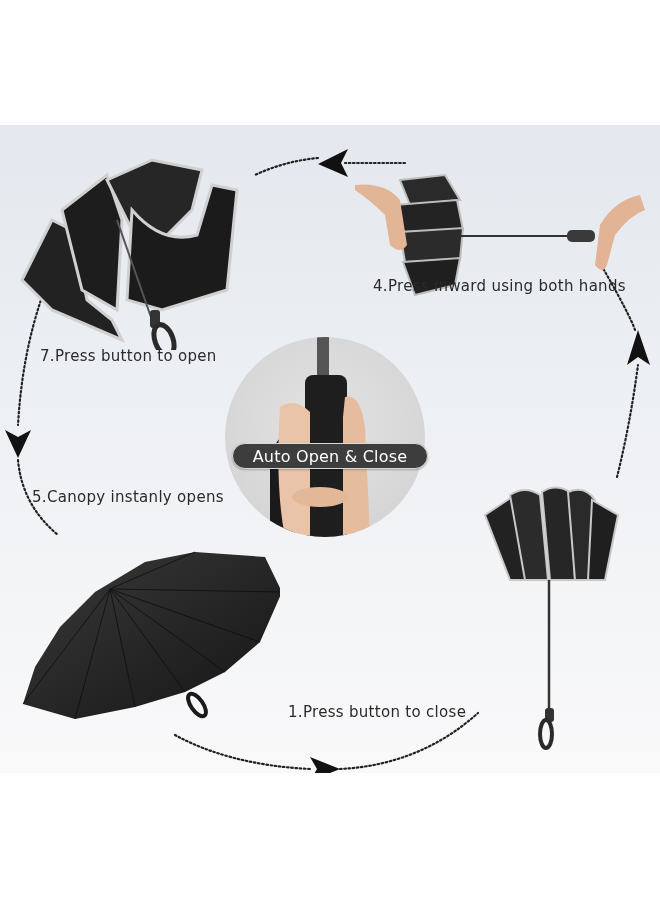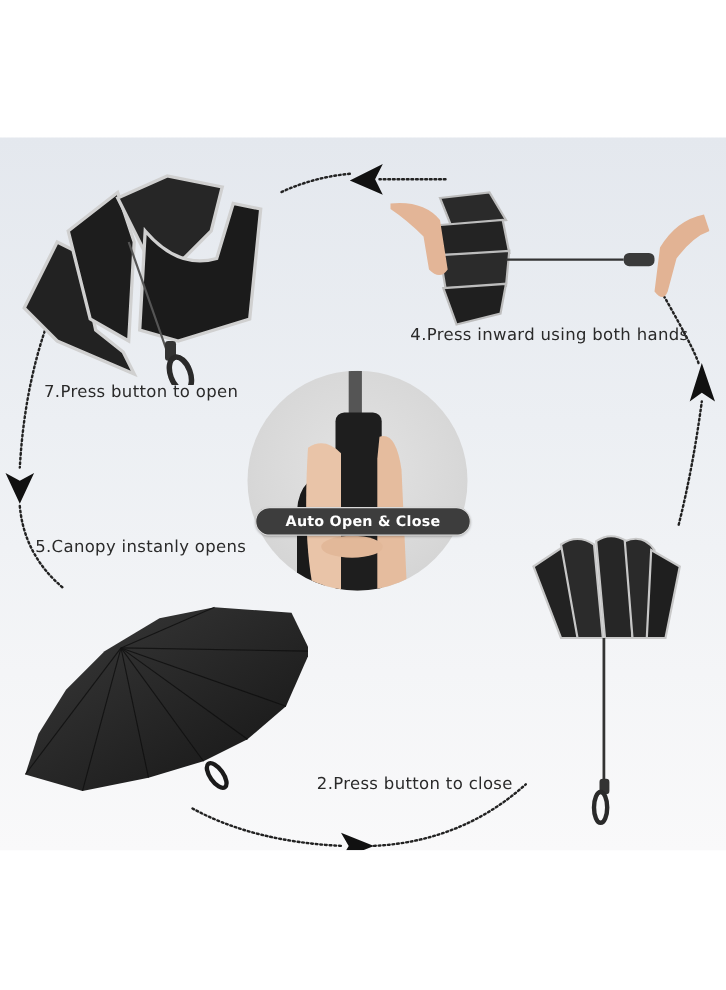--- a/index.html
+++ b/index.html
@@ -18,23 +18,23 @@
       white-space: nowrap;
     }
 
     .center-circle {
       position: absolute; left: 225px; top: 212px; width: 200px; height: 200px;
       border-radius: 50%;
       background: radial-gradient(circle at 50% 45%, #e3e3e3 0%, #d8d8d8 60%, #cfcfcf 100%);
       overflow: hidden;
     }
     .badge {
-      position: absolute; left: 232px; top: 336px; height: 26px; width: 196px;
+      position: absolute; left: 232px; top: 318px; height: 26px; width: 196px;
       background: #3d3d3d; border: 1.5px solid #d9d9d9; border-radius: 13px;
-      color: #ffffff; font-weight: bold; font-size: 13px;
+      color: #ffffff; font-weight: normal; font-size: 16px;
       display: flex; align-items: center; justify-content: center; letter-spacing: 0.2px;
       box-shadow: 0 1px 2px rgba(0,0,0,0.25);
     }
     .art { position: absolute; }
   </style>
 </head>
 <body>
 
 <div class="panel">
 
@@ -78,21 +78,21 @@
       <path d="M 55 10 L 100 5 L 115 30 L 65 35 Z" fill="#2a2a2a"></path>
       <path d="M 50 35 L 112 30 L 118 60 L 55 62 Z" fill="#232323"></path>
       <path d="M 55 62 L 118 58 L 115 90 L 60 92 Z" fill="#2b2b2b"></path>
       <path d="M 58 92 L 115 88 L 110 115 L 70 125 Z" fill="#1f1f1f"></path>
     </g>
     <line x1="115" y1="66" x2="222" y2="66" stroke="#333" stroke-width="2"></line>
     <rect x="222" y="60" width="28" height="12" rx="5" fill="#3a3a3a"></rect>
     <path d="M 10 15 Q 40 12 55 30 L 62 75 Q 55 85 45 75 L 40 45 Q 25 30 10 20 Z" fill="#e3b597"></path>
     <path d="M 295 25 Q 270 30 255 55 L 250 95 Q 258 105 262 95 L 270 65 Q 285 45 300 40 Z" fill="#e2b394"></path>
   </svg>
-  <div class="step-label" style="left:373px;top:170px">4.Press inward using both hands</div>
+  <div class="step-label" style="left:373px;top:152px">4.Press inward using both hands</div>
 
   <div class="center-circle">
     <svg width="200" height="200" viewBox="0 0 200 200">
       <rect x="92" y="0" width="12" height="40" fill="#555"></rect>
       <rect x="80" y="38" width="42" height="170" rx="8" fill="#1e1e1e"></rect>
       <path d="M 80 90 Q 45 95 45 130 L 45 200 L 70 200 L 70 135 Q 70 115 82 115 Z" fill="#1a1a1a"></path>
       <path d="M 55 70 Q 70 60 85 75 L 85 200 L 60 200 Q 50 150 55 70 Z" fill="#e9c4a8"></path>
       <path d="M 120 60 Q 135 55 140 90 L 145 200 L 118 200 L 118 80 Z" fill="#e5bc9e"></path>
       <ellipse cx="95" cy="160" rx="28" ry="10" fill="#e2b899"></ellipse>
     </svg>
@@ -128,14 +128,14 @@
       <path d="M 30 15 Q 45 5 60 15 L 68 100 L 45 100 Z" fill="#2b2b2b"></path>
       <path d="M 62 12 Q 75 3 90 12 L 95 100 L 70 100 Z" fill="#262626"></path>
       <path d="M 88 12 Q 105 5 115 20 L 110 100 L 95 100 Z" fill="#2a2a2a"></path>
       <path d="M 112 20 L 138 35 L 125 100 L 108 100 Z" fill="#1f1f1f"></path>
     </g>
     <line x1="69" y1="100" x2="69" y2="230" stroke="#333" stroke-width="2.5"></line>
     <rect x="65" y="228" width="9" height="14" rx="3" fill="#333"></rect>
     <ellipse cx="66" cy="254" rx="6" ry="14" fill="none" stroke="#2a2a2a" stroke-width="4"></ellipse>
   </svg>
 
-  <div class="step-label" style="left:288px;top:578px">2.Press button to close</div>
+  <div class="step-label" style="left:288px;top:578px">1.Press button to close</div>
 </div>
 
 </body></html>

